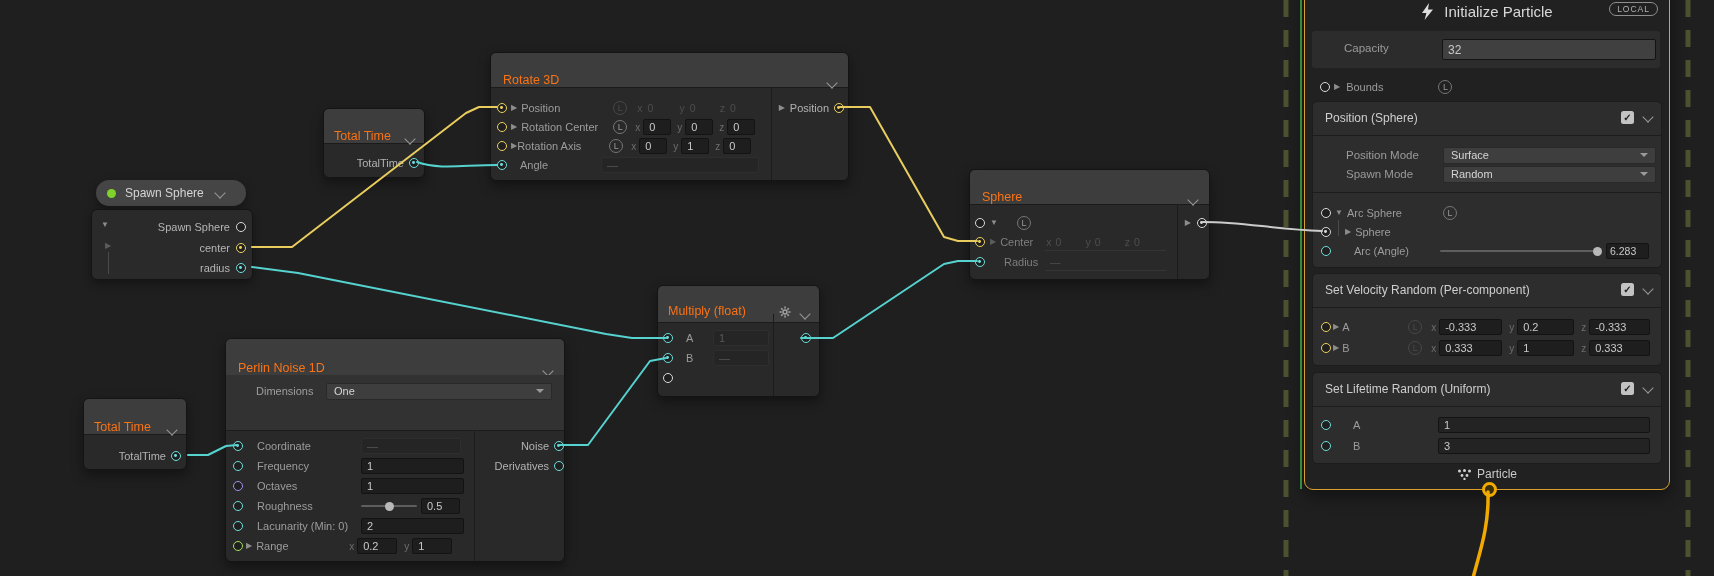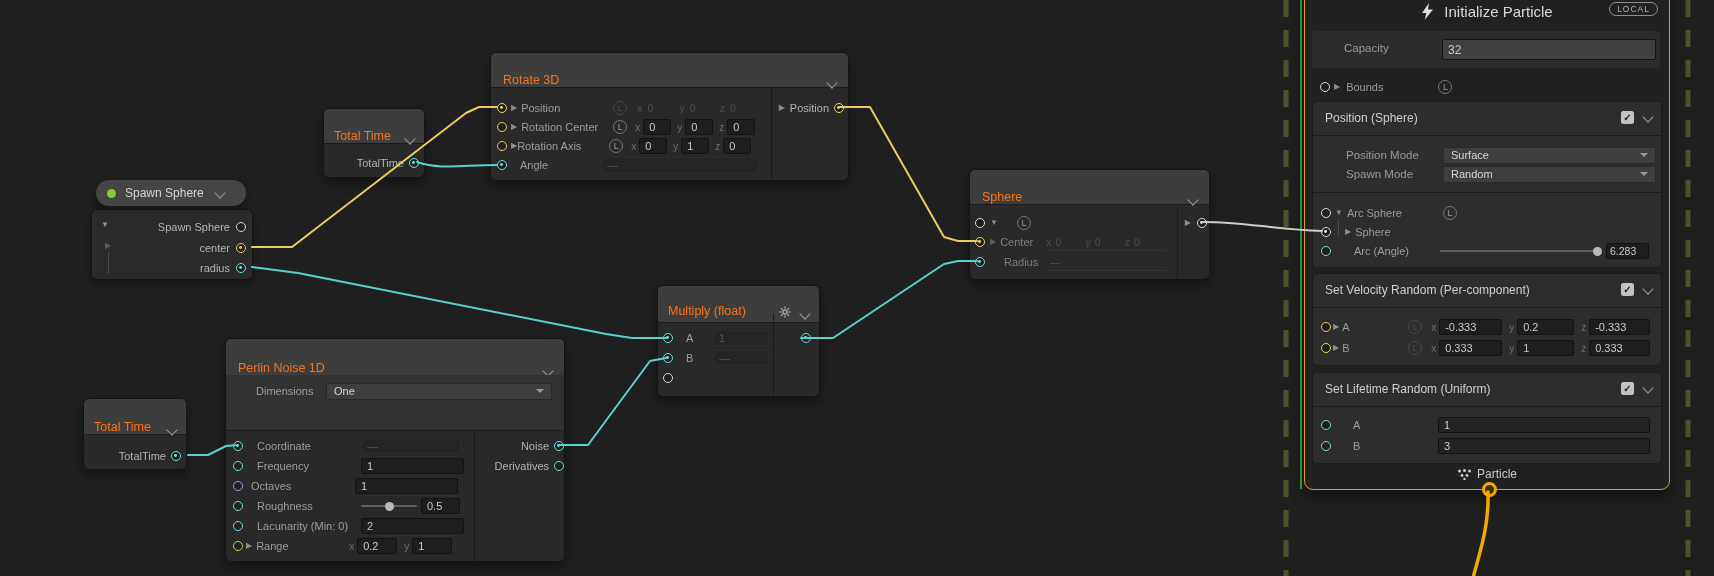--- a/index.html
+++ b/index.html
@@ -225,21 +225,21 @@
       <span style="margin-left:14px;width:104px">Coordinate</span>
       <span class="fld dim" style="width:100px">—</span>
     </div>
     <div class="prow" style="left:7px;top:118px;width:236px">
       <span class="port p-c"></span>
       <span style="margin-left:14px;width:104px">Frequency</span>
       <span class="fld" style="width:103px">1</span>
     </div>
     <div class="prow" style="left:7px;top:138px;width:236px">
       <span class="port p-p"></span>
-      <span style="margin-left:8px;width:104px">Octaves</span>
+      <span style="margin-left:14px;width:104px">Octaves</span>
       <span class="fld" style="width:103px">1</span>
     </div>
     <div class="prow" style="left:7px;top:158px;width:236px">
       <span class="port p-c"></span>
       <span style="margin-left:14px;width:104px">Roughness</span>
       <span class="slider" style="width:56px">
           <span class="handle" style="left:24px"></span>
         </span>
       <span class="fld" style="margin-left:4px;width:39px">0.5</span>
     </div>

